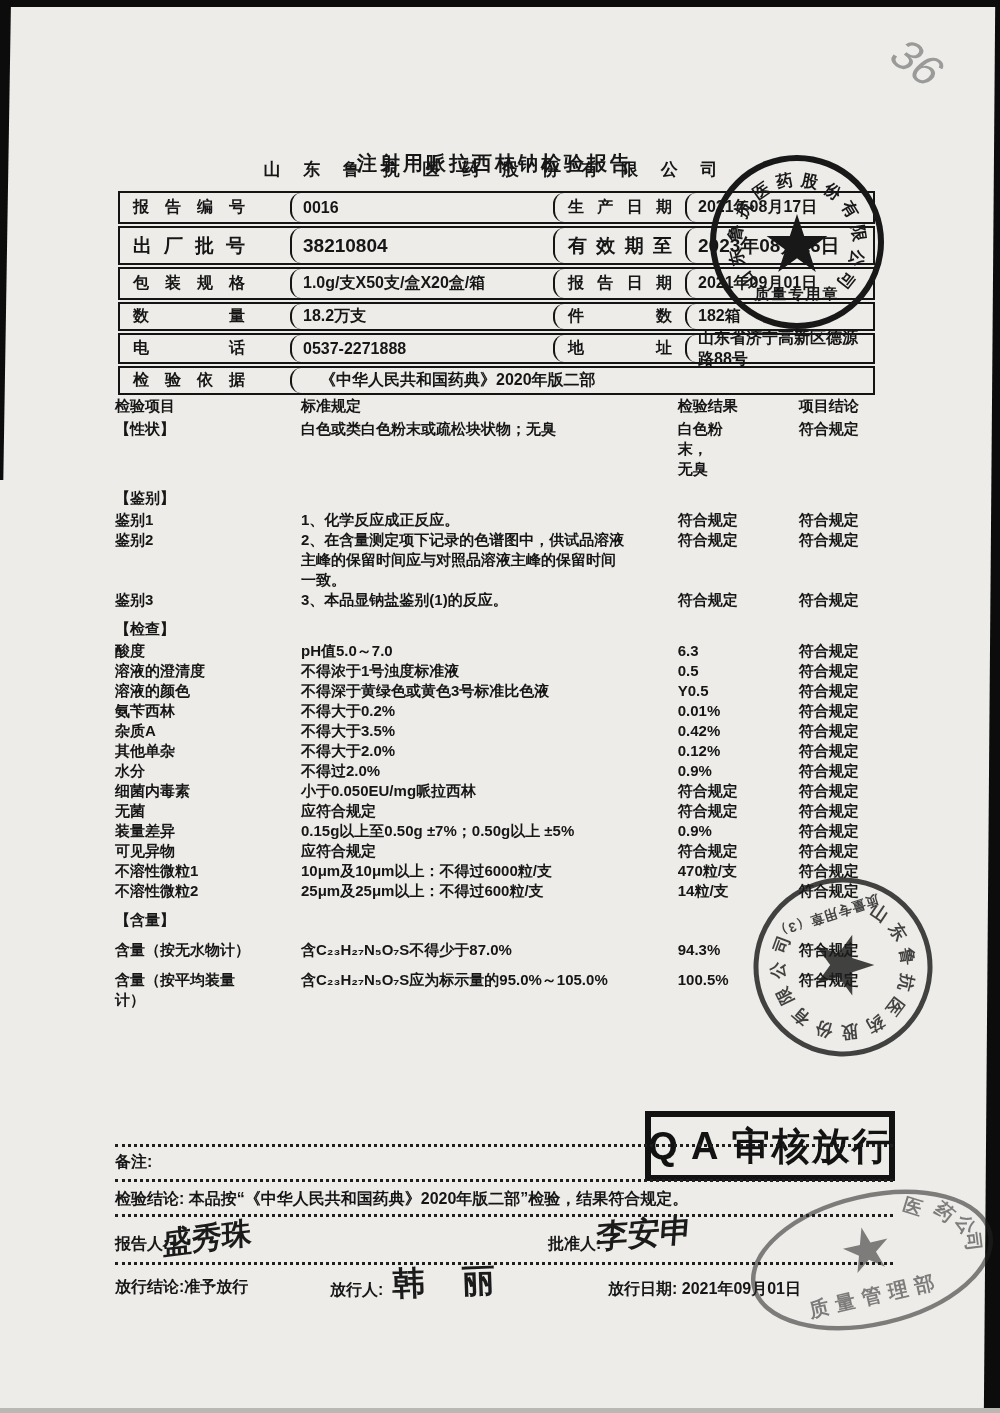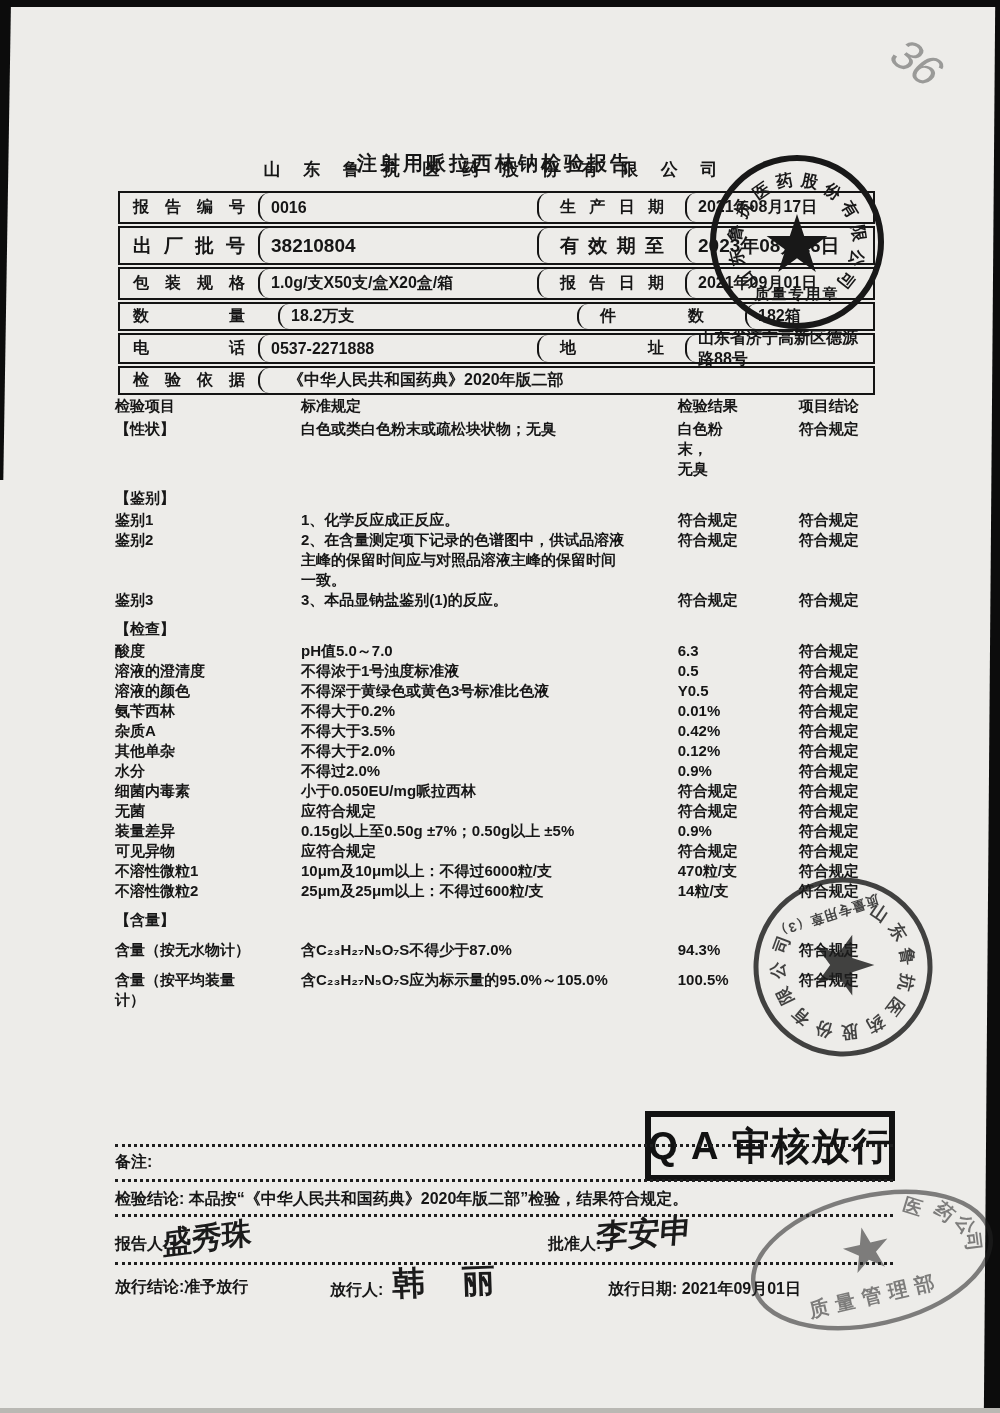--- a/index.html
+++ b/index.html
@@ -24,28 +24,28 @@
   #report-title{left:0;top:150px;width:990px;text-align:center;font-size:20px;
                 font-weight:700;letter-spacing:3px;font-family:Liberation Serif, serif;}
 
   
   #info-table{left:118px;top:191px;width:757px;}
   .info-row{display:flex;align-items:stretch;border:2.5px solid #141414;margin-bottom:2px;
             font-weight:700;font-size:16px;background:transparent;}
   .info-row:nth-child(1){height:29px;}
   .info-row:nth-child(2){height:35px;font-size:19px;}
   .info-row:nth-child(3){height:29px;}
-  .info-row:nth-child(4){height:25px;gap:20px;}
+  .info-row:nth-child(4){height:25px;}
   .info-row:nth-child(5){height:27px;}
   .info-row:nth-child(6){height:25px;}
   .ic{display:flex;align-items:center;border-radius:11px;}
   .il{width:112px;padding:0 13px;}
   .il span,.il2 span{display:block;width:100%;text-align:justify;text-align-last:justify;}
-  .iv{width:250px;padding-left:11px;border-left:2.5px solid #141414;}
-  .il2{width:104px;padding:0 21px;border-left:2.5px solid #141414;margin-left:16px;}
+  .iv{width:250px;padding-left:11px;border-left:2.5px solid #141414;margin-left:32px;}
+  .il2{width:104px;padding:0 13px;border-left:2.5px solid #141414;}
   .iv2{flex:1;padding-left:11px;border-left:2.5px solid #141414;}
   .info-row.span .iv{flex:1;padding-left:28px;}
 
   
   #items-table{left:115px;top:396px;width:765px;}
   .item-row{display:flex;align-items:flex-start;font-size:15px;font-weight:700;line-height:20px;gap:48px;}
   .ci{width:170px;}
   .cs{width:405px;}
   .cr{width:90px;white-space:pre-line;}
   .cc{width:100px;}

